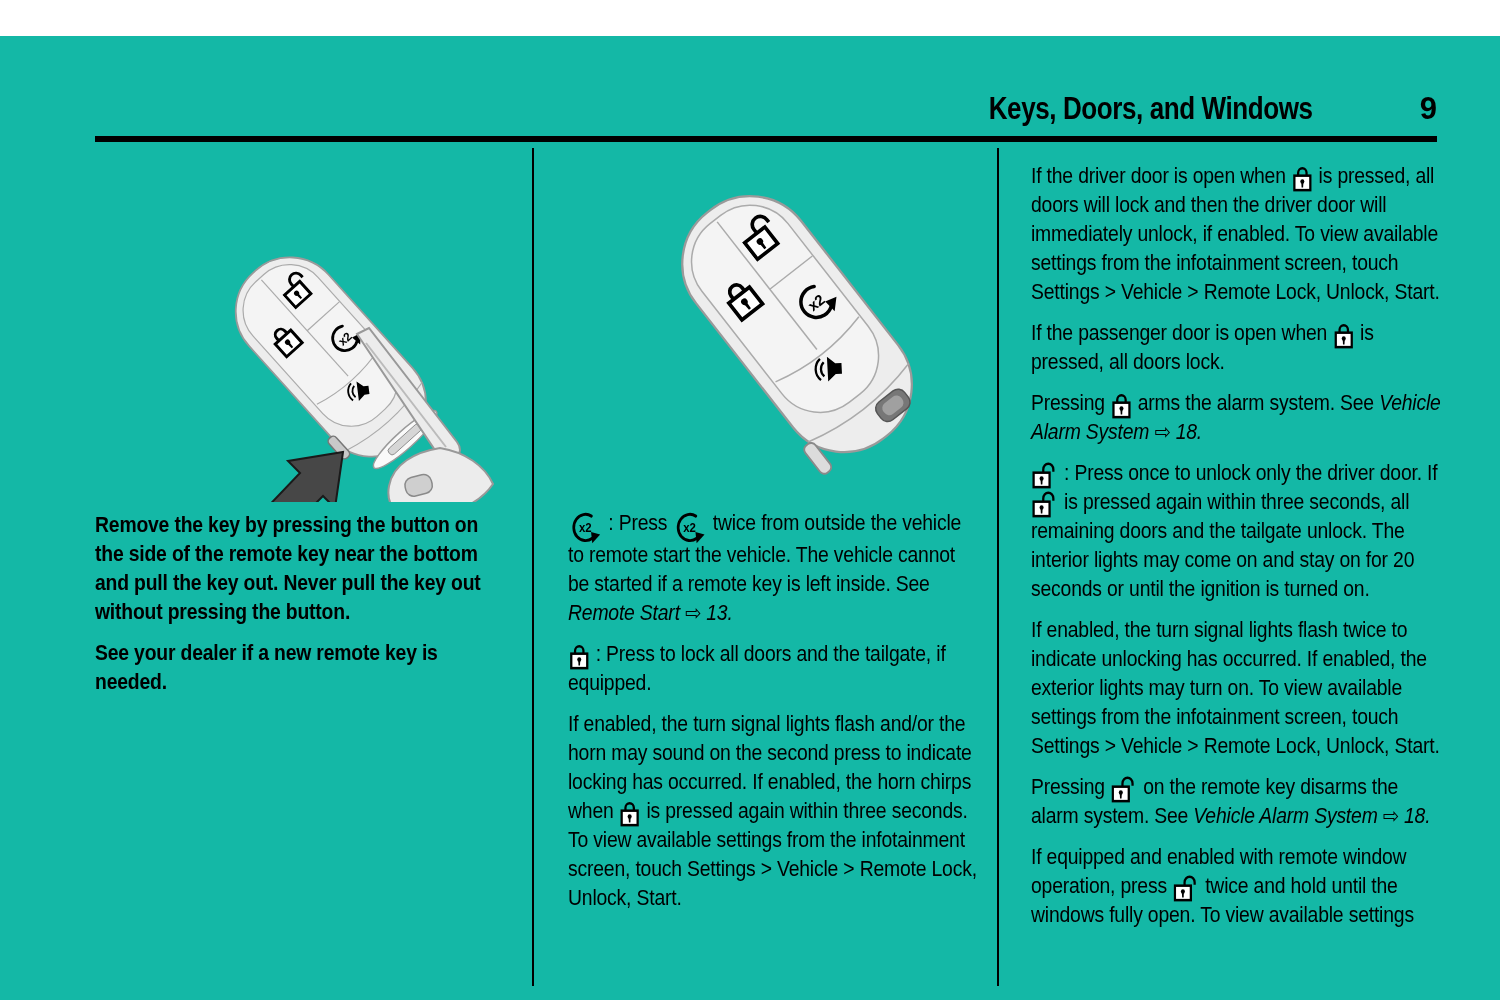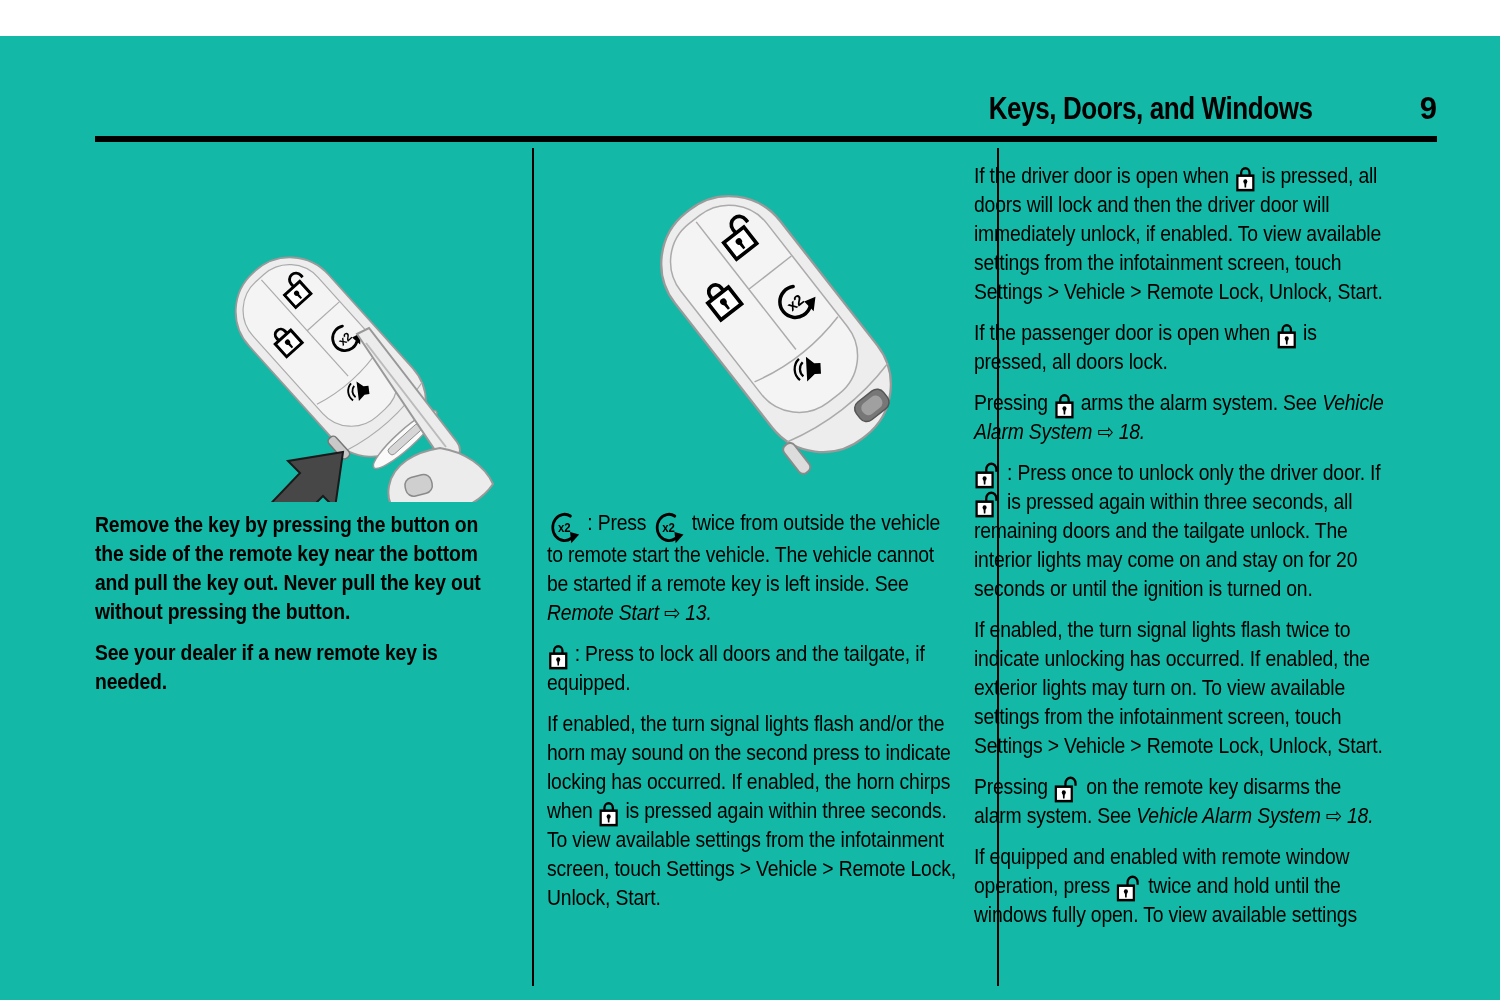--- a/index.html
+++ b/index.html
@@ -7,21 +7,21 @@
   .page{position:relative;width:1500px;height:1000px;background:#14b8a6;overflow:hidden;margin-top:36px;}
 
   .title{position:absolute;top:55px;right:187px;font-size:31px;font-weight:bold;
          white-space:nowrap;letter-spacing:-0.5px;transform:scaleX(0.84);transform-origin:100% 50%;}
   .pageno{position:absolute;top:55px;right:63px;font-size:31px;font-weight:bold;}
   .rule{position:absolute;left:95px;top:100px;width:1342px;height:6px;background:#000;}
   .vdiv{position:absolute;top:112px;width:2px;height:838px;background:#000;}
   #vdiv1{left:532px;} #vdiv2{left:997px;}
 
   .col{position:absolute;top:110px;width:412px;}
-  #col1{left:95px;font-weight:bold;} #col2{left:547px;} #col3{left:974px;}
+  #col1{left:95px;font-weight:bold;} #col2{left:568px;} #col3{left:1031px;}
 
   .fig{display:block;margin:6px 0 0 0;}
 
   .rich{font-size:21.5px;line-height:29px;letter-spacing:-0.2px;
         transform:scaleX(0.9);transform-origin:0 0;width:111%;}
   .rich p{margin:0 0 12px 0;}
   #col1 .rich{margin-top:9px;}
   #col2 .rich{margin-top:7px;}
   #col3 .rich{margin-top:16px;}
   em{font-style:italic;}

